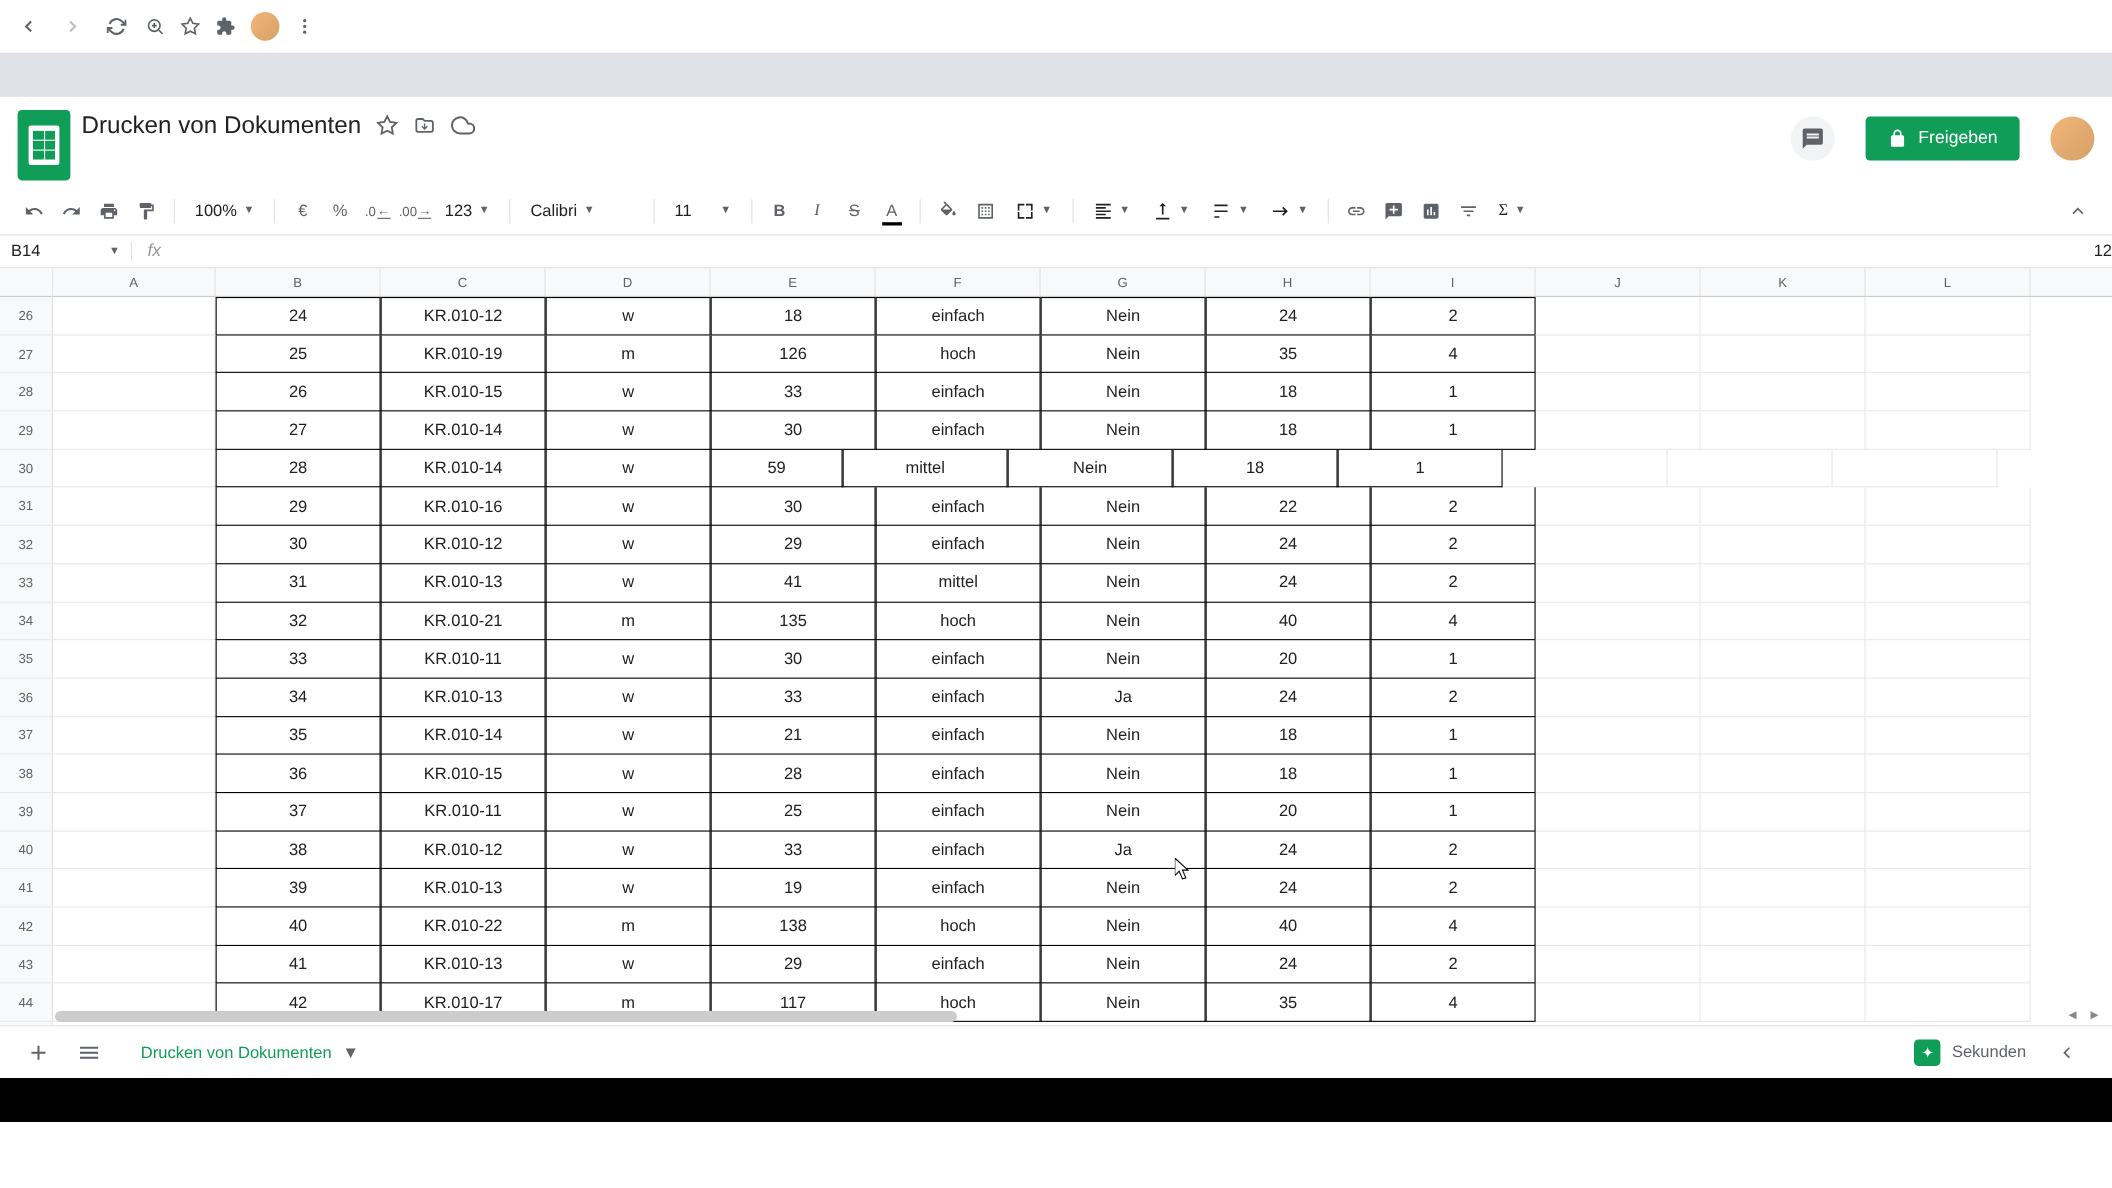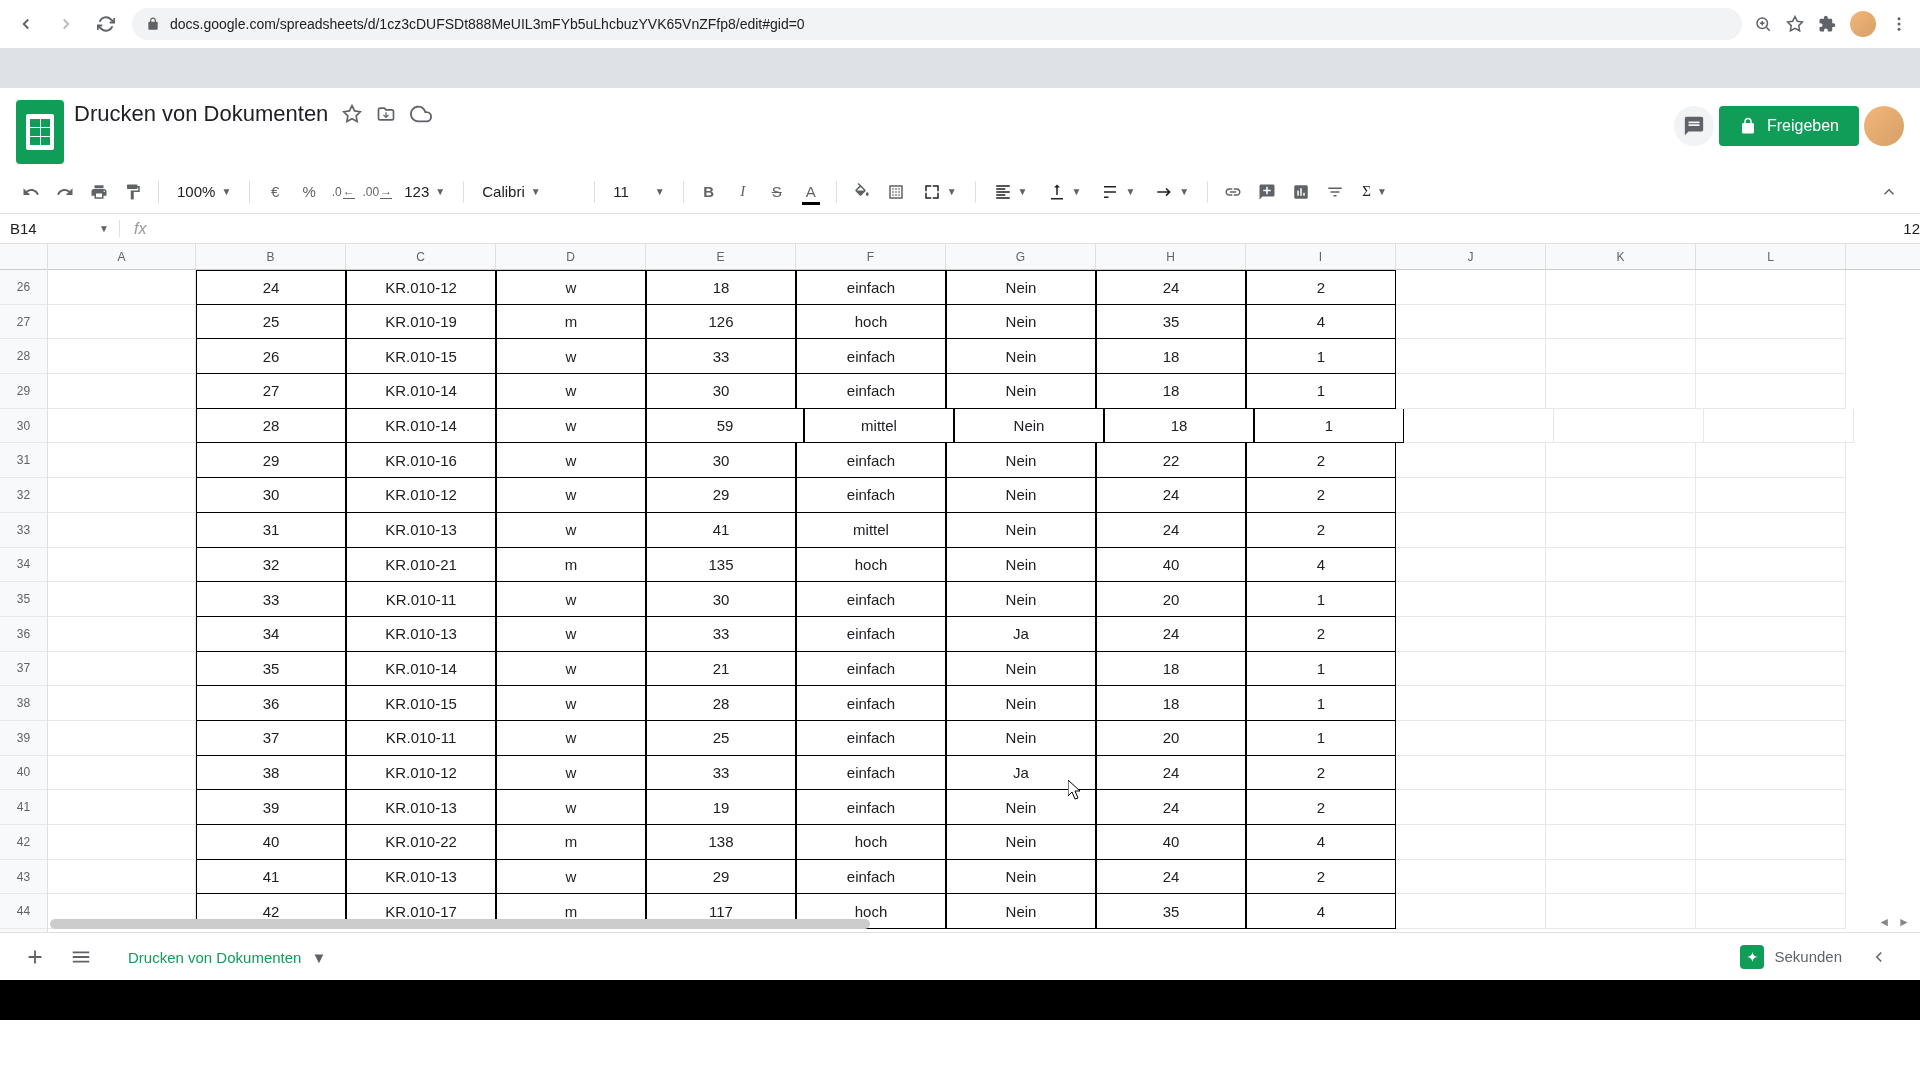--- a/index.html
+++ b/index.html
@@ -27,21 +27,21 @@
 .docs-logo::after { content: ""; width: 28px; height: 36px; background: #fff; border-radius: 2px; display: block; }
 .docs-logo .grid { position: absolute; width: 20px; height: 26px; display: grid; grid-template-columns: 1fr 1fr; grid-template-rows: 1fr 1fr 1fr; gap: 1px; }
 .docs-logo .grid span { background: #0f9d58; }
 .title-area { flex: 1; }
 .title-row { display: flex; align-items: center; gap: 14px; height: 36px; }
 .doc-title { font-size: 22px; color: #202124; }
 .title-icon { color: #5f6368; cursor: pointer; }
 .menu-row { display: flex; gap: 2px; align-items: center; height: 30px; }
 .menu-item { padding: 4px 10px; font-size: 16px; color: #202124; cursor: pointer; border-radius: 4px; }
 .last-edit { color: #5f6368; font-size: 16px; margin-left: 18px; text-decoration: underline; cursor: pointer; }
-.header-right { display: flex; align-items: center; gap: 5px; padding-top: 10px; }
+.header-right { display: flex; align-items: center; gap: 28px; padding-top: 10px; }
 .comment-btn { width: 40px; height: 40px; border-radius: 50%; background: #f1f3f4; display: flex; align-items: center; justify-content: center; color: #5f6368; cursor: pointer; }
 .share-btn { background: #0f9d58; color: #fff; border: none; padding: 0 20px; height: 40px; border-radius: 4px; font-size: 16px; font-weight: 500; display: flex; align-items: center; gap: 10px; cursor: pointer; }
 .user-avatar { width: 40px; height: 40px; border-radius: 50%; background: linear-gradient(135deg,#f4b678,#d4a068); }
 
 
 .toolbar { height: 44px; border-bottom: 1px solid #e0e0e0; display: flex; align-items: center; padding: 0 16px; gap: 4px; margin-top: 6px; }
 .tb-btn { min-width: 30px; height: 30px; display: flex; align-items: center; justify-content: center; color: #5f6368; cursor: pointer; border-radius: 4px; font-size: 15px; }
 .tb-sep { width: 1px; height: 22px; background: #e0e0e0; margin: 0 6px; }
 .tb-select { display: flex; align-items: center; gap: 6px; padding: 0 8px; cursor: pointer; color: #202124; font-size: 15px; }
 .tb-select .caret { font-size: 10px; color: #5f6368; }
@@ -108,28 +108,20 @@
     <div class="nav-btn disabled">
       <svg width="18" height="18" viewBox="0 0 24 24" fill="none" stroke="currentColor" stroke-width="2.5">
           <path d="M9 18l6-6-6-6"></path>
         </svg>
     </div>
     <div class="nav-btn">
       <svg width="18" height="18" viewBox="0 0 24 24" fill="none" stroke="currentColor" stroke-width="2.5">
           <path d="M23 4v6h-6M1 20v-6h6"></path>
           <path d="M3.51 9a9 9 0 0114.85-3.36L23 10M1 14l4.64 4.36A9 9 0 0020.49 15"></path>
         </svg>
-    </div>
-    <div class="url-box">
-      <span class="lock-icon">
-        <svg width="14" height="14" viewBox="0 0 24 24" fill="currentColor">
-            <path d="M18 8h-1V6c0-2.76-2.24-5-5-5S7 3.24 7 6v2H6c-1.1 0-2 .9-2 2v10c0 1.1.9 2 2 2h12c1.1 0 2-.9 2-2V10c0-1.1-.9-2-2-2zM9 6c0-1.66 1.34-3 3-3s3 1.34 3 3v2H9V6z"></path>
-          </svg>
-      </span>
-      <span>docs.google.com/spreadsheets/d/1cz3cDUFSDt888MeUIL3mFYb5uLhcbuzYVK65VnZFfp8/edit#gid=0</span>
     </div>
     <div class="addr-icons">
       <span>
           <svg width="18" height="18" viewBox="0 0 24 24" fill="none" stroke="currentColor" stroke-width="2">
             <circle cx="11" cy="11" r="7"></circle>
             <path d="M21 21l-4.35-4.35M11 8v6M8 11h6"></path>
           </svg>
         </span>
       <span>
           <svg width="18" height="18" viewBox="0 0 24 24" fill="none" stroke="currentColor" stroke-width="2">
@@ -441,21 +433,21 @@
           <div class="data-cell cI hb" style="width: 150px;">1</div>
           <div class="data-cell cJ blank" style="width: 150px;"></div>
           <div class="data-cell cK blank" style="width: 150px;"></div>
           <div class="data-cell cL blank" style="width: 150px;"></div>
         </div>
         <div class="data-row bordered">
           <div class="data-cell cA blank" style="width: 148px;"></div>
           <div class="data-cell cB hb" style="width: 150px;">28</div>
           <div class="data-cell cC hb" style="width: 150px;">KR.010-14</div>
           <div class="data-cell cD hb" style="width: 150px;">w</div>
-          <div class="data-cell cE hb" style="width: 158px;">59</div>
+          <div class="data-cell cE hb" style="width: 120px;">59</div>
           <div class="data-cell cF hb" style="width: 150px;">mittel</div>
           <div class="data-cell cG hb" style="width: 150px;">Nein</div>
           <div class="data-cell cH hb" style="width: 150px;">18</div>
           <div class="data-cell cI hb" style="width: 150px;">1</div>
           <div class="data-cell cJ blank" style="width: 150px;"></div>
           <div class="data-cell cK blank" style="width: 150px;"></div>
           <div class="data-cell cL blank" style="width: 150px;"></div>
         </div>
         <div class="data-row bordered">
           <div class="data-cell cA blank" style="width: 148px;"></div>

